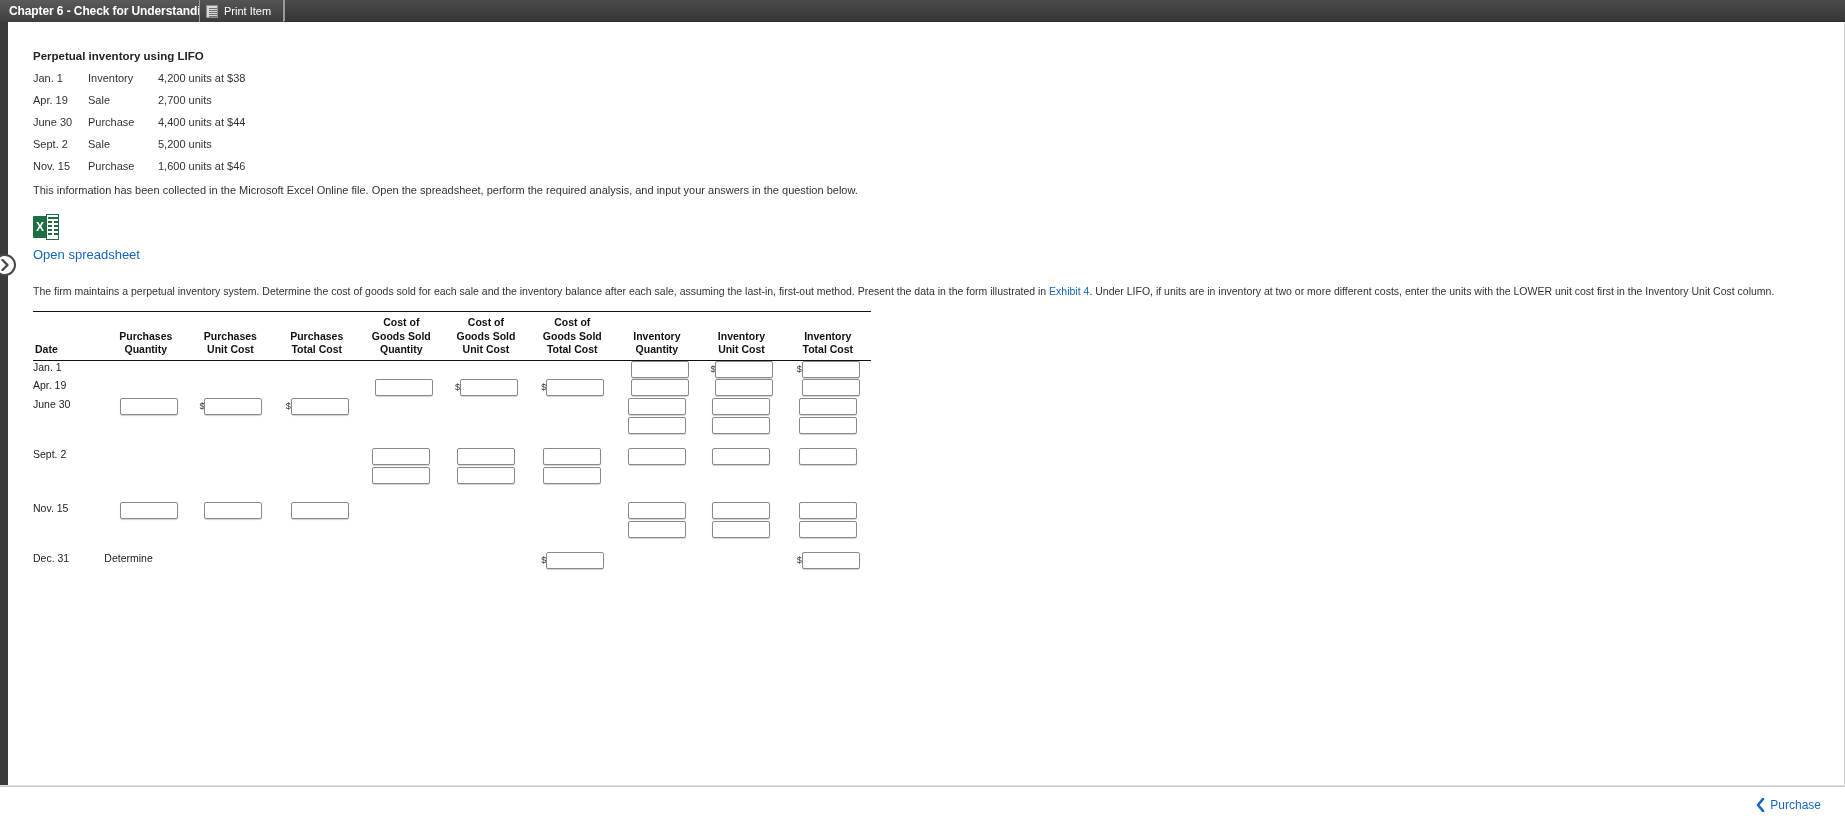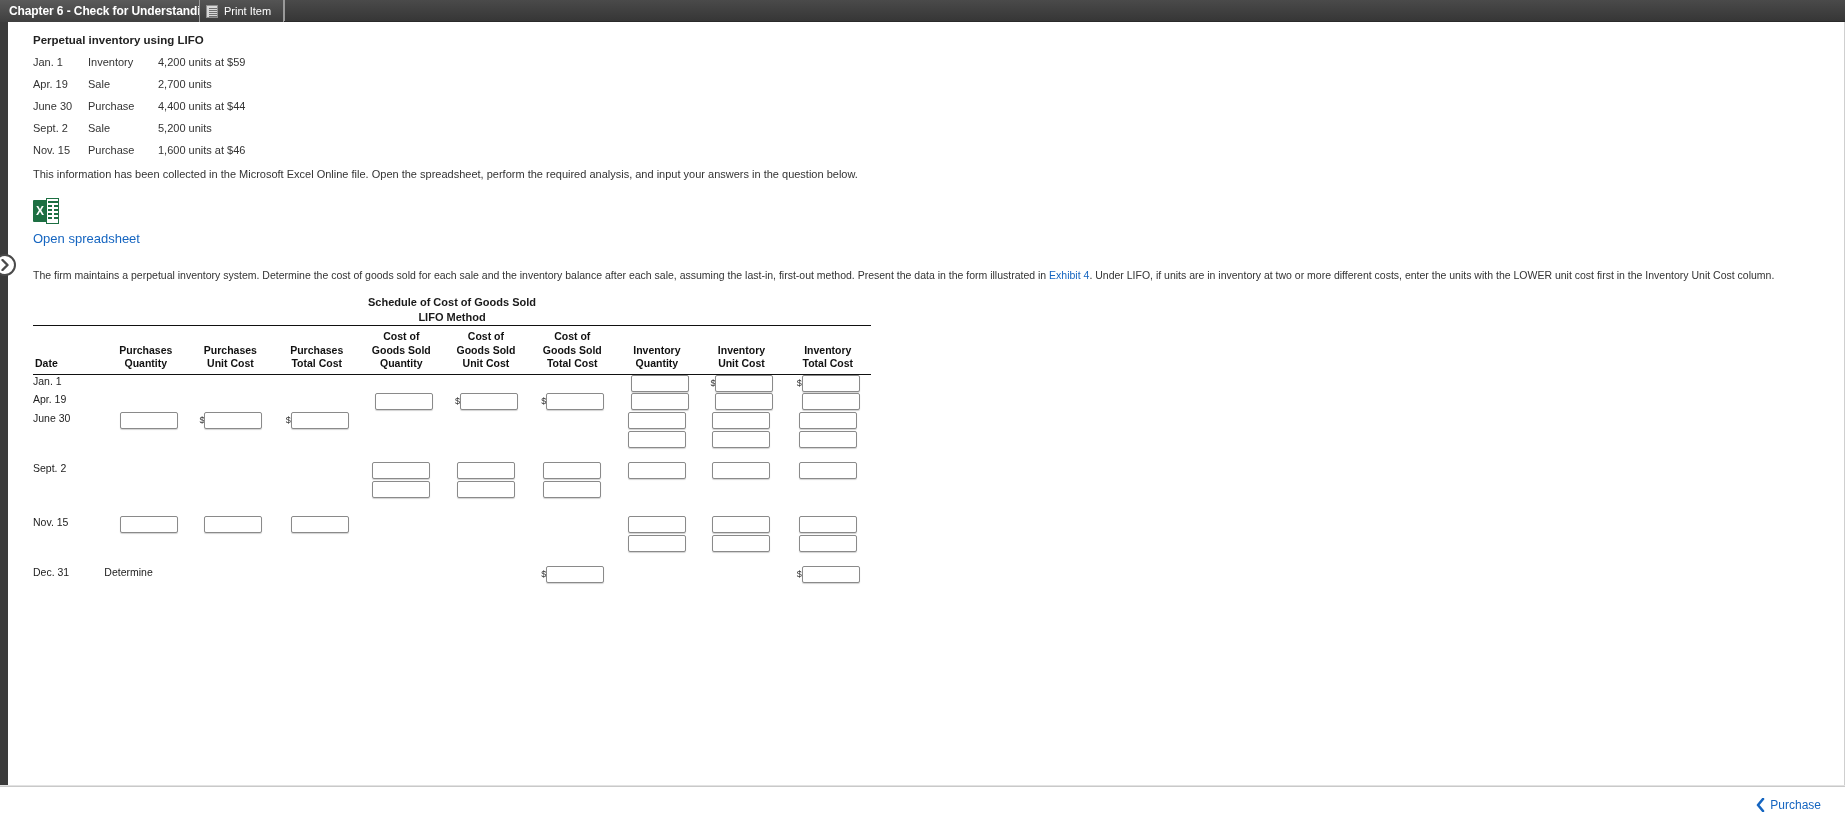--- a/index.html
+++ b/index.html
@@ -74,21 +74,21 @@
     top: 22px; left: 0;
     width: 1845px;
     height: 764px;
     background: #ffffff;
     border-left: 8px solid #3b3b3b;
     border-right: 1px solid #cfcfcf;
     border-bottom: 1px solid #cfcfcf;
   }
   .content {
     position: relative;
-    padding: 12px 0 0 14px;
+    padding: 28px 0 0 14px;
   }
 
   
   .flyout {
     position: absolute;
     left: -14px;
     top: 232px;
     width: 22px; height: 22px;
     border-radius: 50%;
     border: 2px solid #4a4a4a;
@@ -308,21 +308,21 @@
       </div>
 
       <div class="prob-title">Perpetual inventory using LIFO</div>
 
 
       <table class="facts">
         <tbody>
           <tr>
             <td class="c-date">Jan. 1</td>
             <td class="c-type">Inventory</td>
-            <td>4,200 units at $59</td>
+            <td>4,200 units at $38</td>
           </tr>
           <tr>
             <td class="c-date">Apr. 19</td>
             <td class="c-type">Sale</td>
             <td>2,700 units</td>
           </tr>
           <tr>
             <td class="c-date">June 30</td>
             <td class="c-type">Purchase</td>
             <td>4,400 units at $44</td>
@@ -358,24 +358,20 @@
             <i style="left:1px;  top:18px; width:4px;  height:2px;"></i>
             <i style="left:7px;  top:18px; width:4px;  height:2px;"></i>
           </span>
         </span>
         <a class="open-ss" href="#">Open spreadsheet</a>
       </div>
 
       <div class="instruct"><span>The firm maintains a perpetual inventory system. Determine the cost of goods sold for each sale and the inventory balance after each sale, assuming the last-in, first-out method. Present the data in the form illustrated in </span><a href="#">Exhibit 4</a><span>. Under LIFO, if units are in inventory at two or more different costs, enter the units with the LOWER unit cost first in the Inventory Unit Cost column.</span></div>
 
       <div class="sched">
-        <div class="sched-title">
-          <span>Schedule of Cost of Goods Sold</span>
-          <span class="t2">LIFO Method</span>
-        </div>
 
         <table class="grid">
           <colgroup>
             <col style="width:62px">
             <col style="width:72px">
             <col style="width:75px">
             <col style="width:75px">
             <col style="width:72px">
             <col style="width:75px">
             <col style="width:75px">

